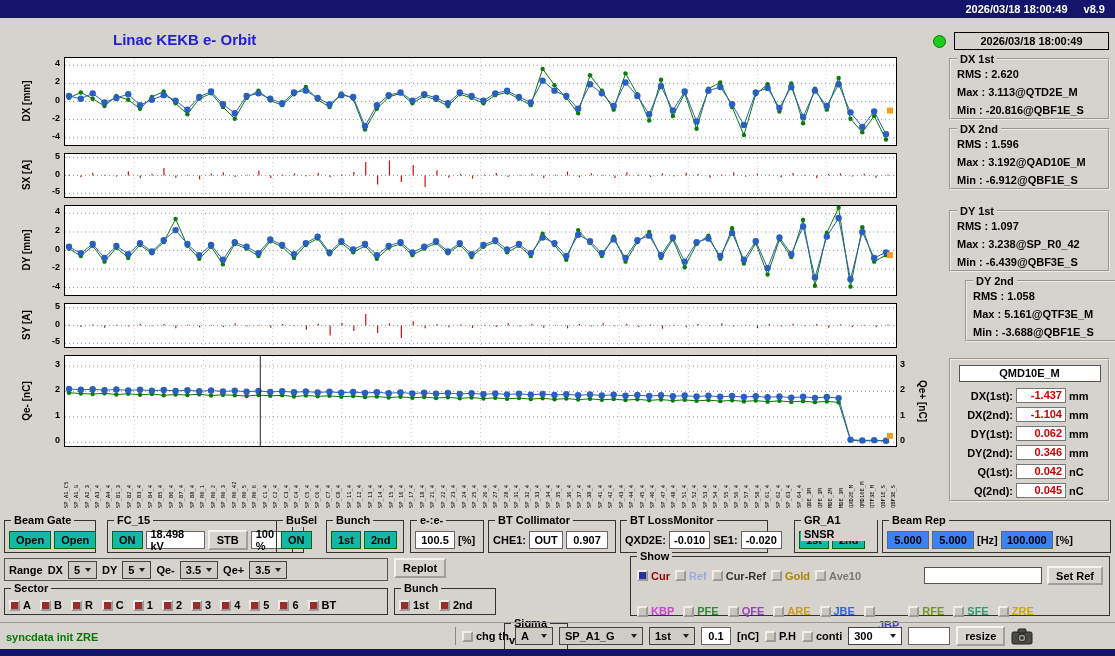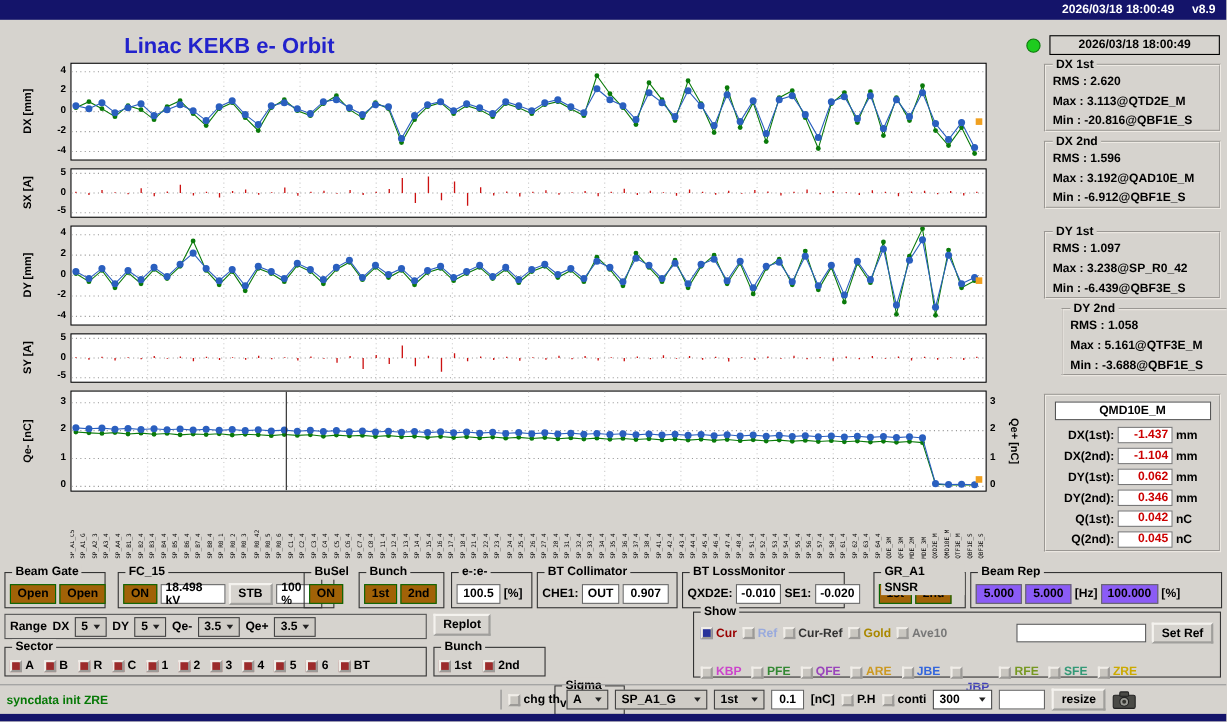--- a/index.html
+++ b/index.html
@@ -9,21 +9,21 @@
     font-family: "Liberation Sans", sans-serif;
     position: relative;
     overflow: hidden;
   }
   .topbar {
     position: absolute; left:0; top:0; width:1115px; height:18px;
     background:#14146a; color:#fff; font-size:11px; font-weight:bold;
     display:flex; justify-content:flex-end; align-items:center; gap:16px; padding-right:10px;
   }
   .bottomstrip { position:absolute; left:0; top:649px; width:1115px; height:7px; background:#14146a; }
-  .page-title { position:absolute; left:113px; top:31px; font-size:20px; font-weight:bold; color:#2222cc; }
+  .page-title { position:absolute; left:113px; top:31px; font-size:15px; font-weight:bold; color:#2222cc; }
   .led { position:absolute; left:933px; top:35px; width:13px; height:13px; border-radius:50%;
          background:#1ecc1e; border:1px solid #0a7a0a; }
 
   
   .plot { position:absolute; left:64px; width:833px; background:#fff; border:1px solid #000; overflow:hidden; }
   #plot-dx { top:57px;  height:89px; }
   #plot-sx { top:153px; height:45px; }
   #plot-dy { top:205px; height:91px; }
   #plot-sy { top:303px; height:45px; }
   #plot-qe { top:355px; height:92px; }
@@ -60,25 +60,25 @@
   .mrow { display:flex; align-items:center; height:19px; padding-left:2px; gap:3px;
           font-size:11px; font-weight:bold; }
   .mrow .ml { width:60px; text-align:right; }
   .mrow .mv { width:50px; height:15px; background:#fff; border:1px solid #777; color:#cc0000;
               text-align:right; padding-right:3px; line-height:13px;padding-left:10px; }
 
   
   .gbox { position:absolute; border:1px solid #333; }
   .gin  { display:flex; align-items:center; gap:3px; padding:9px 4px 3px; height:100%; }
   .row1 { top:520px; height:33px; }
-  .btn-green { background:#a16207; border:1px solid #056605; font-size:11px; font-weight:bold;
+  .btn-green { background:#14b8a6; border:1px solid #056605; font-size:11px; font-weight:bold;
                height:18px; display:flex; align-items:center; justify-content:center; padding:0 6px; cursor:default; }
   .fw { background:#fff; border:1px solid #666; font-size:11px; font-weight:bold; height:18px;
         display:flex; align-items:center; justify-content:center; padding:0 4px; }
-  .fp { background:#8b5cf6; }
+  .fp { background:#3b82f6; }
   .btn { background:#d6d3ce; border:2px outset #f4f2ee; font-size:11px; font-weight:bold; height:20px;
          display:flex; align-items:center; justify-content:center; padding:0 7px; cursor:default; }
   .lbl { font-size:11px; font-weight:bold; white-space:nowrap; }
   .dd { background:#cfccc6; border:1px solid #444; height:18px; display:flex; align-items:center;
         gap:5px; padding:0 5px; font-size:11px; font-weight:bold; }
   .dd .arr { width:0; height:0; border-left:3px solid transparent; border-right:3px solid transparent;
              border-top:4px solid #222; }
   .chk { width:11px; height:11px; border:2px outset #f0ede8; background:#c9c6c0; display:inline-block; flex:none; }
   .chk.on-maroon { background:#9c2b2b; }
   .chk.on-navy { background:#28329b; }

